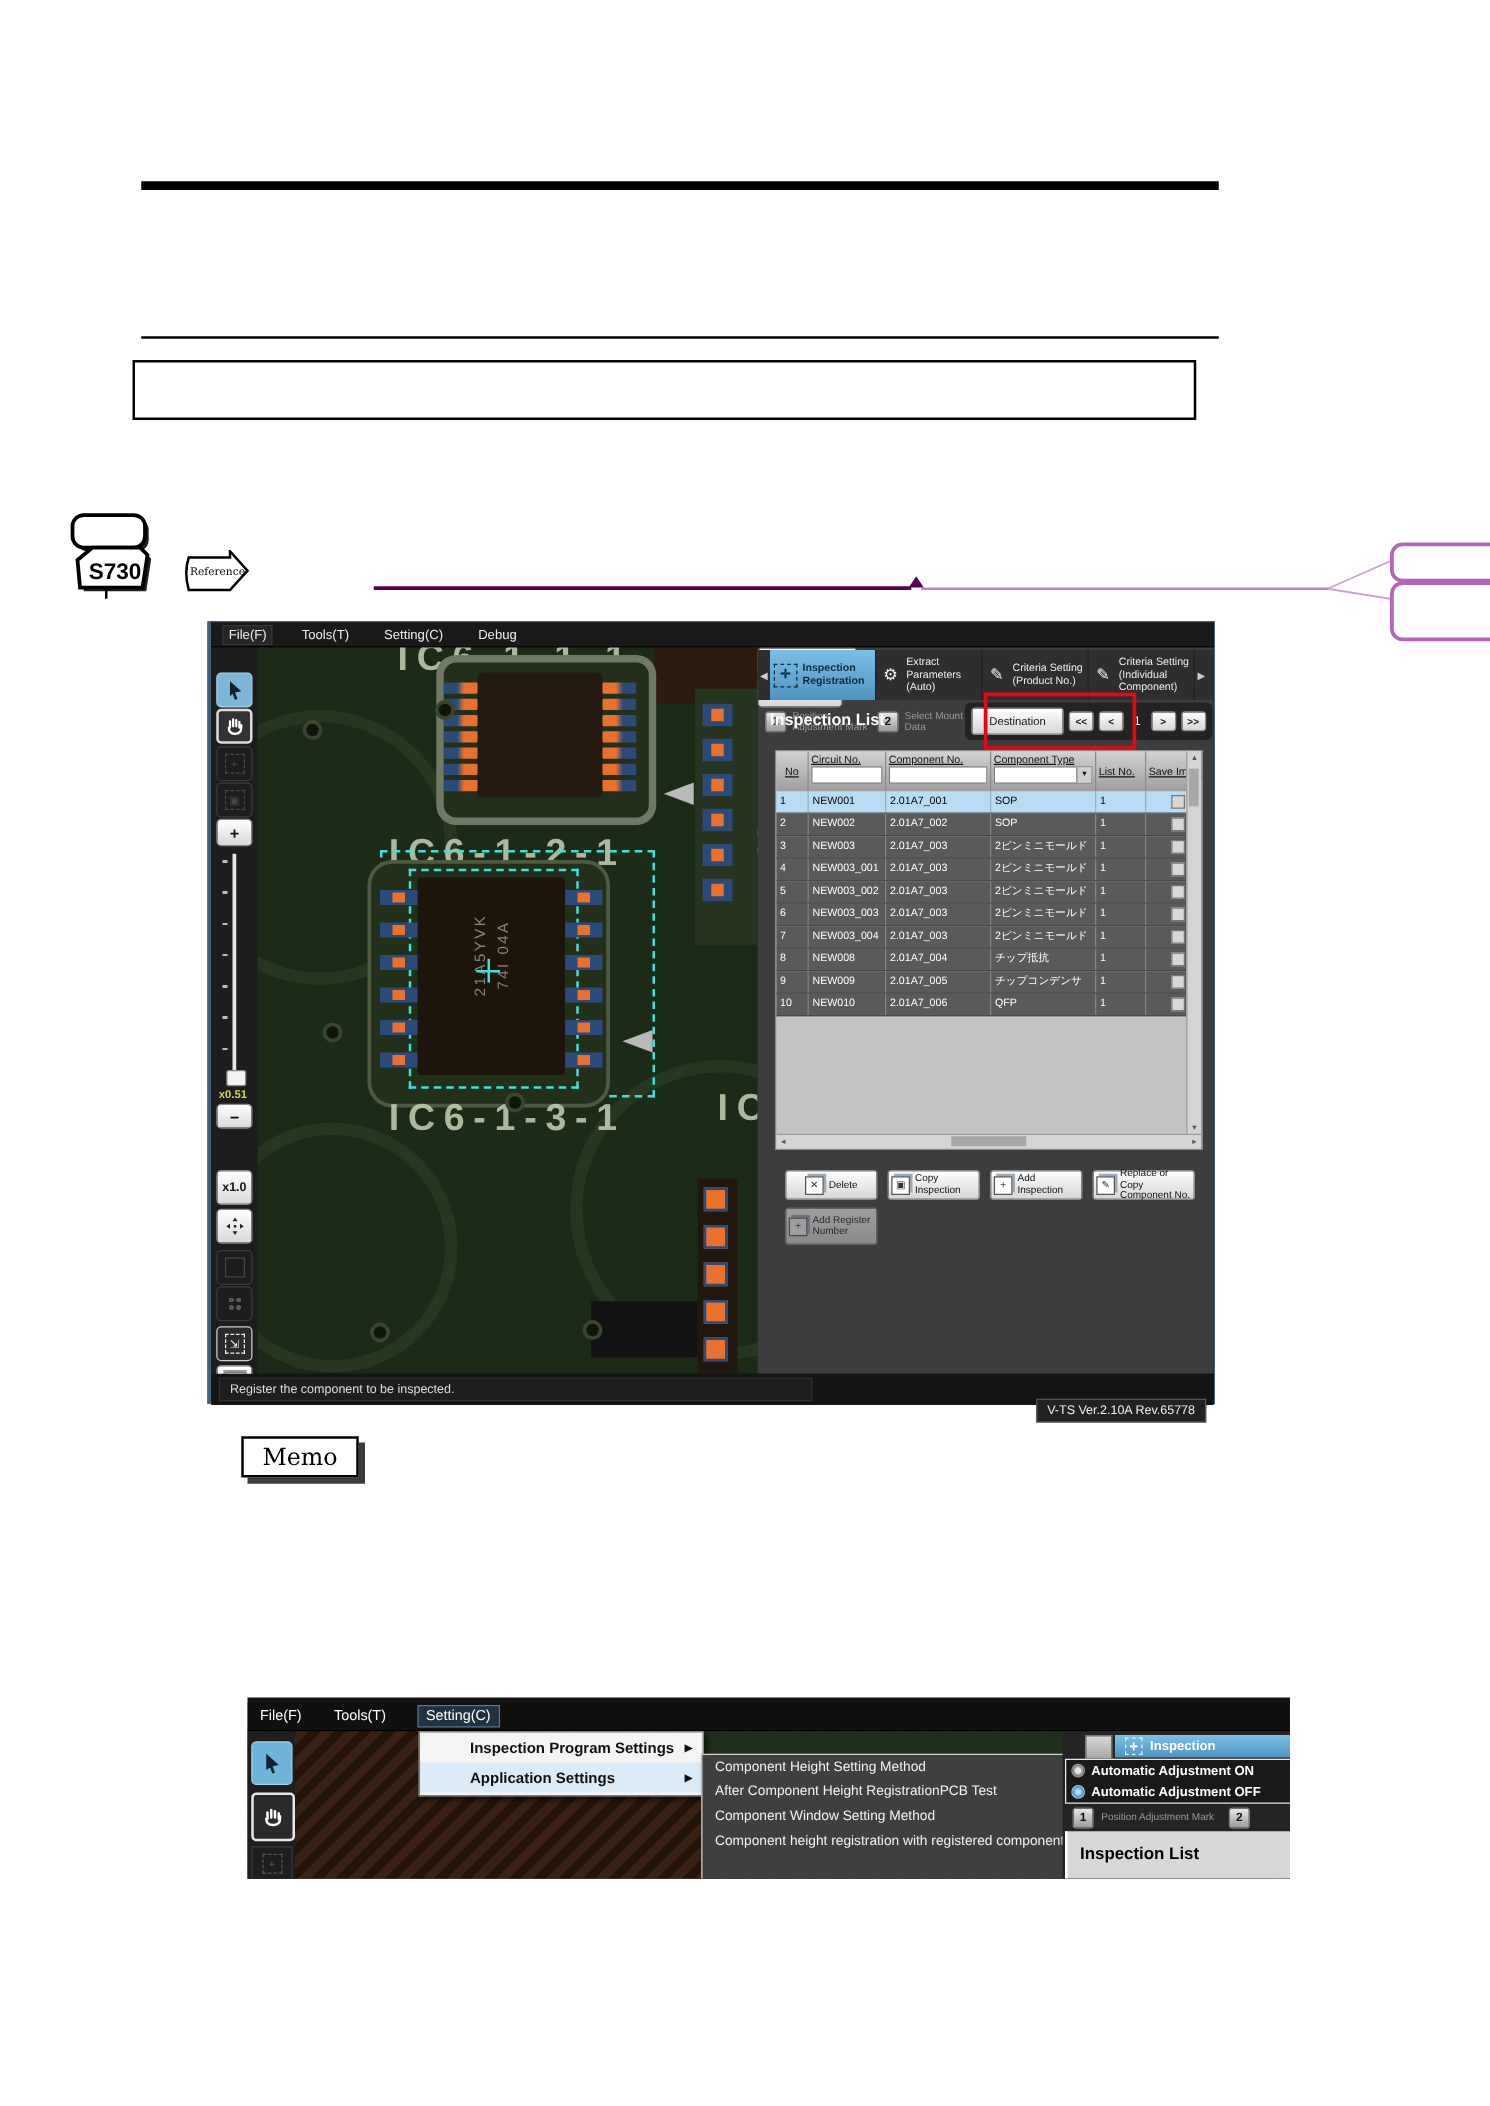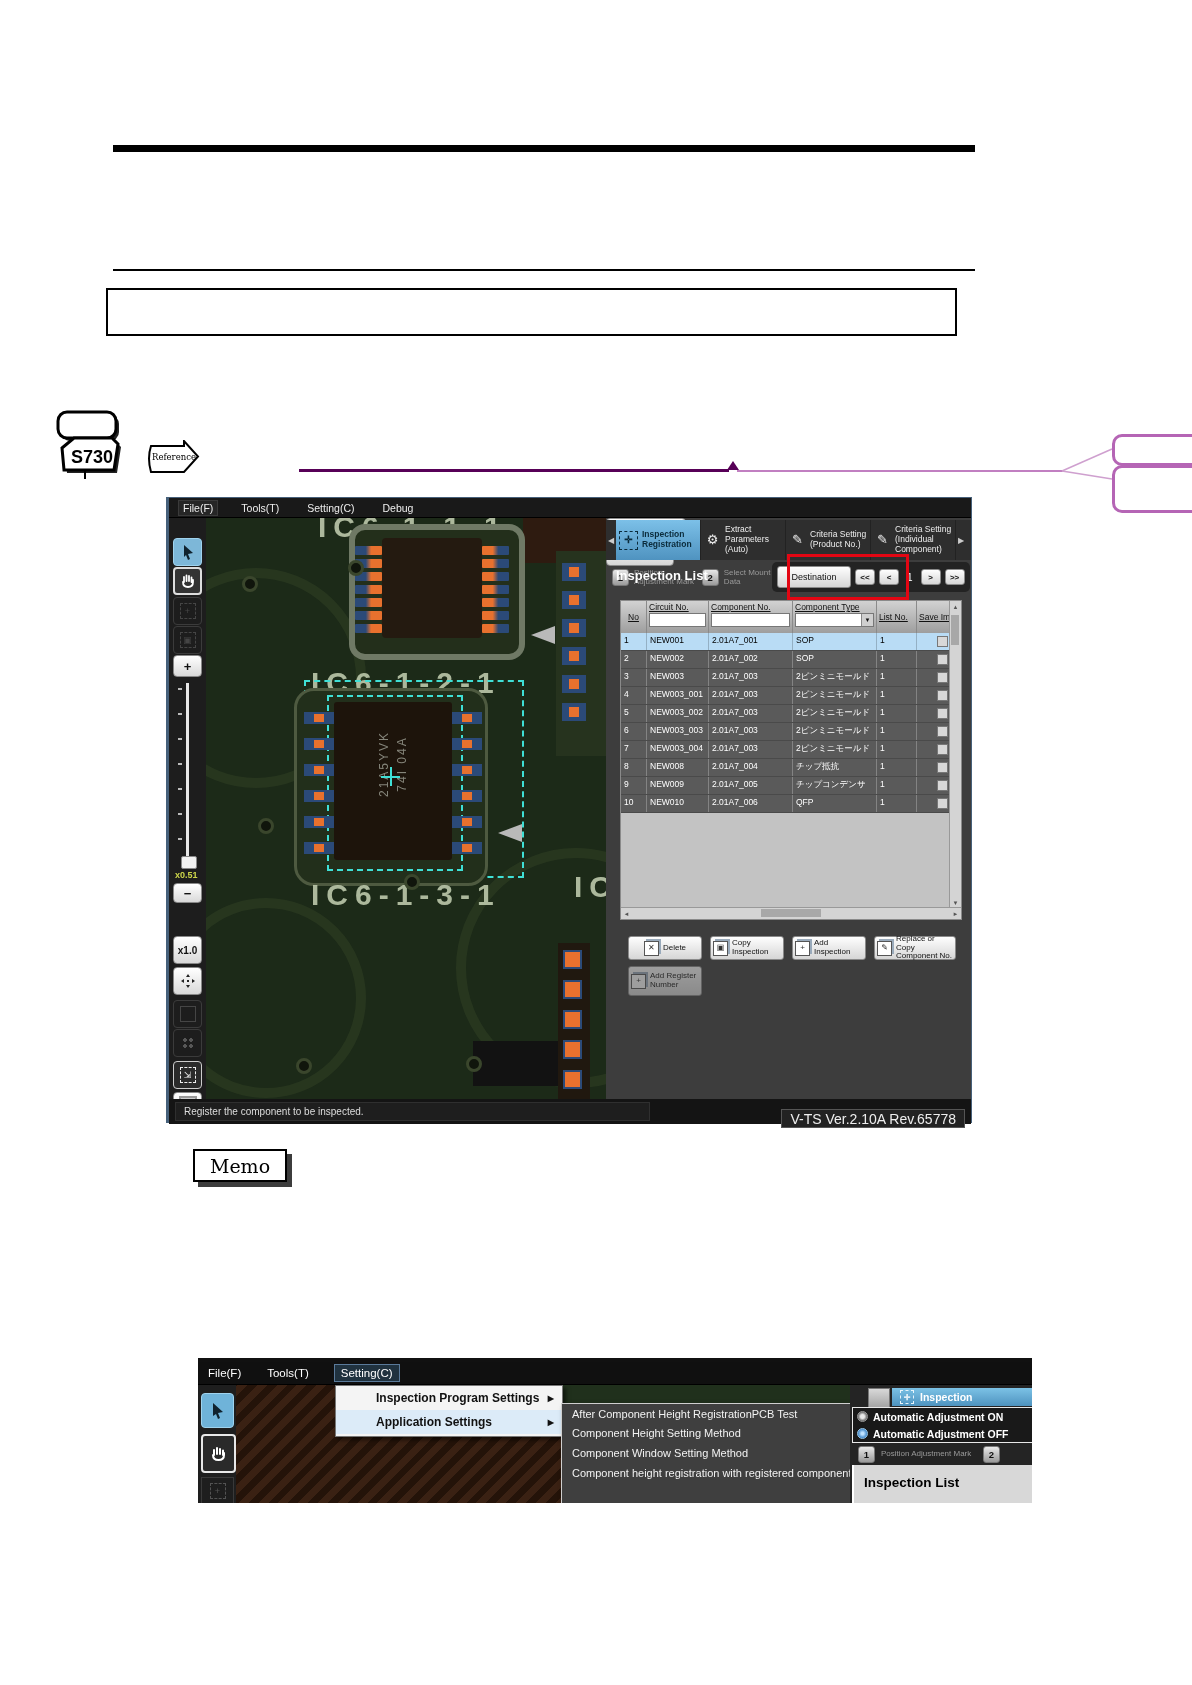--- a/index.html
+++ b/index.html
@@ -159,22 +159,22 @@
   .a-add{left:186px;top:418px;width:74px;height:24px;}
   .a-repl{left:268px;top:418px;width:82px;height:24px;}
   .a-addc{left:22px;top:448px;width:74px;height:30px;opacity:.5;}
   .a-back{left:182px;top:540px;width:80px;height:24px;font-size:10px;border-radius:4px;}
   .a-next{left:288px;top:540px;width:68px;height:24px;font-size:10px;border-radius:4px;}
 
   
   .s1-status{position:absolute;left:0;top:601px;width:100%;height:25px;background:#141414;}
   .st-msg{position:absolute;left:6px;top:3px;width:58%;height:17px;background:#1e1e1e;
           border:1px solid #2f2f2f;color:#ddd;font-size:10px;display:flex;align-items:center;padding-left:8px;}
-  .st-ver{position:absolute;right:6px;top:10px;height:17px;border:1px solid #555;background:#222;
-          color:#eee;font-size:14px;display:flex;align-items:center;padding:0 8px;}
+  .st-ver{position:absolute;right:6px;top:20px;height:17px;border:1px solid #555;background:#222;
+          color:#eee;font-size:10px;display:flex;align-items:center;padding:0 8px;}
 
   
   #shot2{left:198px;top:1358px;width:834px;height:145px;background:#111;overflow:hidden;}
   .s2-menubar{position:absolute;left:0;top:4px;width:100%;height:23px;background:#101010;
       border-bottom:1px solid #000;display:flex;align-items:center;gap:26px;padding-left:10px;
       box-sizing:border-box;color:#fff;font-size:11.5px;}
   .s2-menubar .mi.hl{background:#20323f;outline:1px solid #5a7a9a;padding:2px 6px;}
   .s2-body{position:absolute;left:0;top:27px;width:100%;height:118px;
       background:repeating-linear-gradient(135deg,#3a2113 0 7px,#241309 7px 14px);}
   .s2-green{position:absolute;left:363px;top:0;width:290px;height:20px;background:#20301c;}
@@ -663,24 +663,24 @@
         <div class="item">
           <span>Inspection Program Settings</span>
         </div>
         <div class="item hov">
           <span>Application Settings</span>
         </div>
       </div>
 
       <div class="dd2">
         <div class="item">
+            <span>Component Height Setting Method</span>
+          </div>
+        <div class="item">
             <span>After Component Height RegistrationPCB Test</span>
-          </div>
-        <div class="item">
-            <span>Component Height Setting Method</span>
           </div>
         <div class="item">
             <span>Component Window Setting Method</span>
           </div>
         <div class="item">
             <span>Component height registration with registered component number</span>
           </div>
       </div>
 
       <div class="s2-right">

